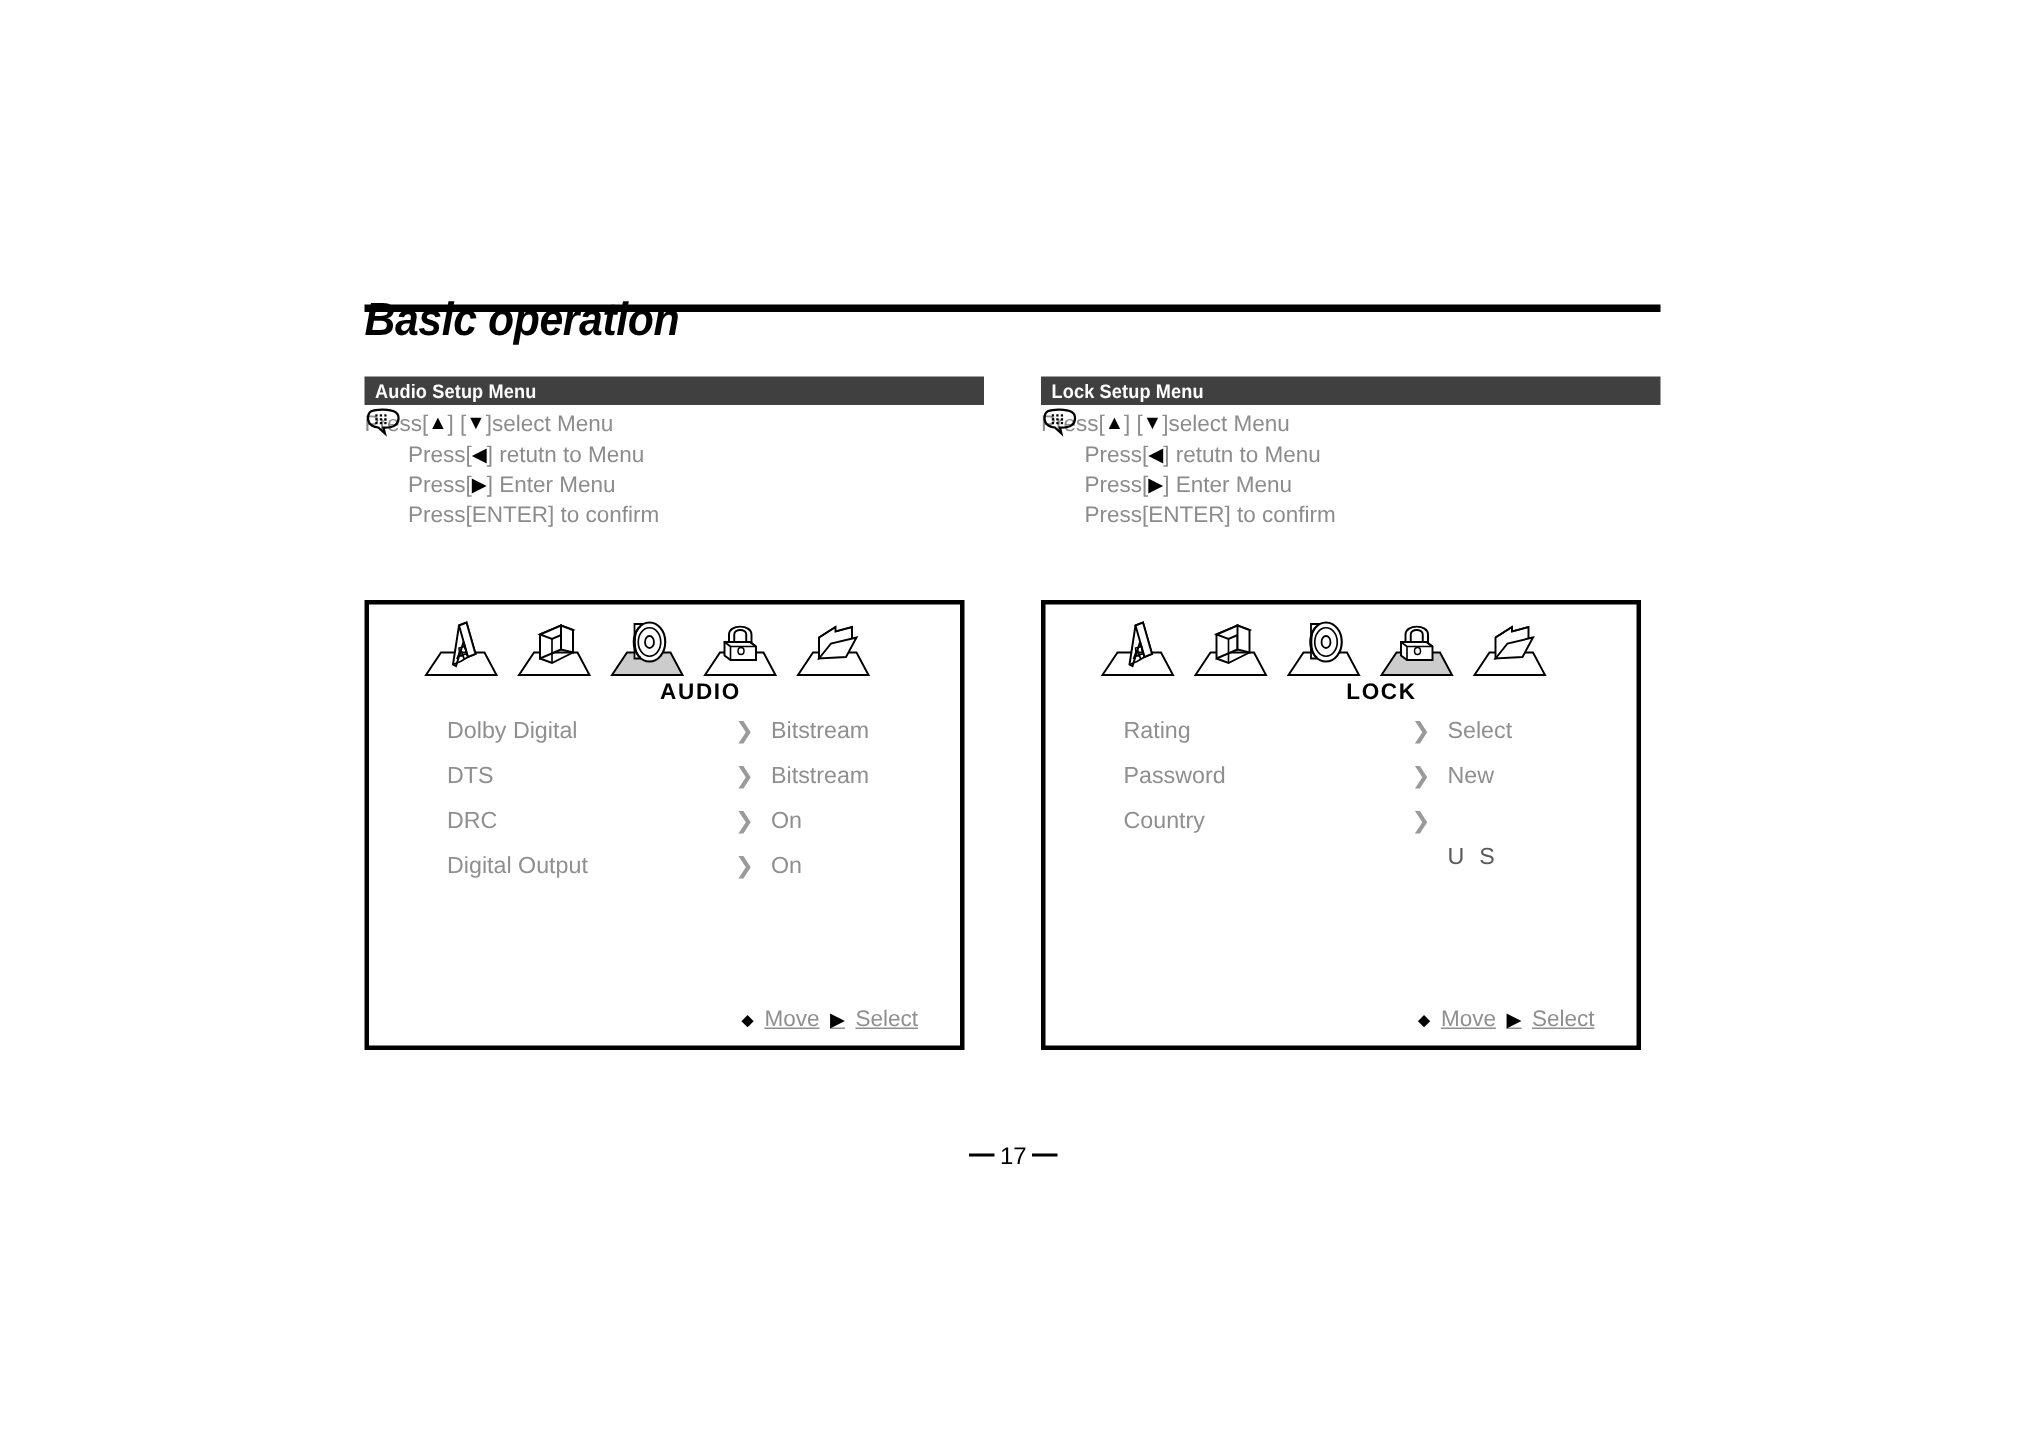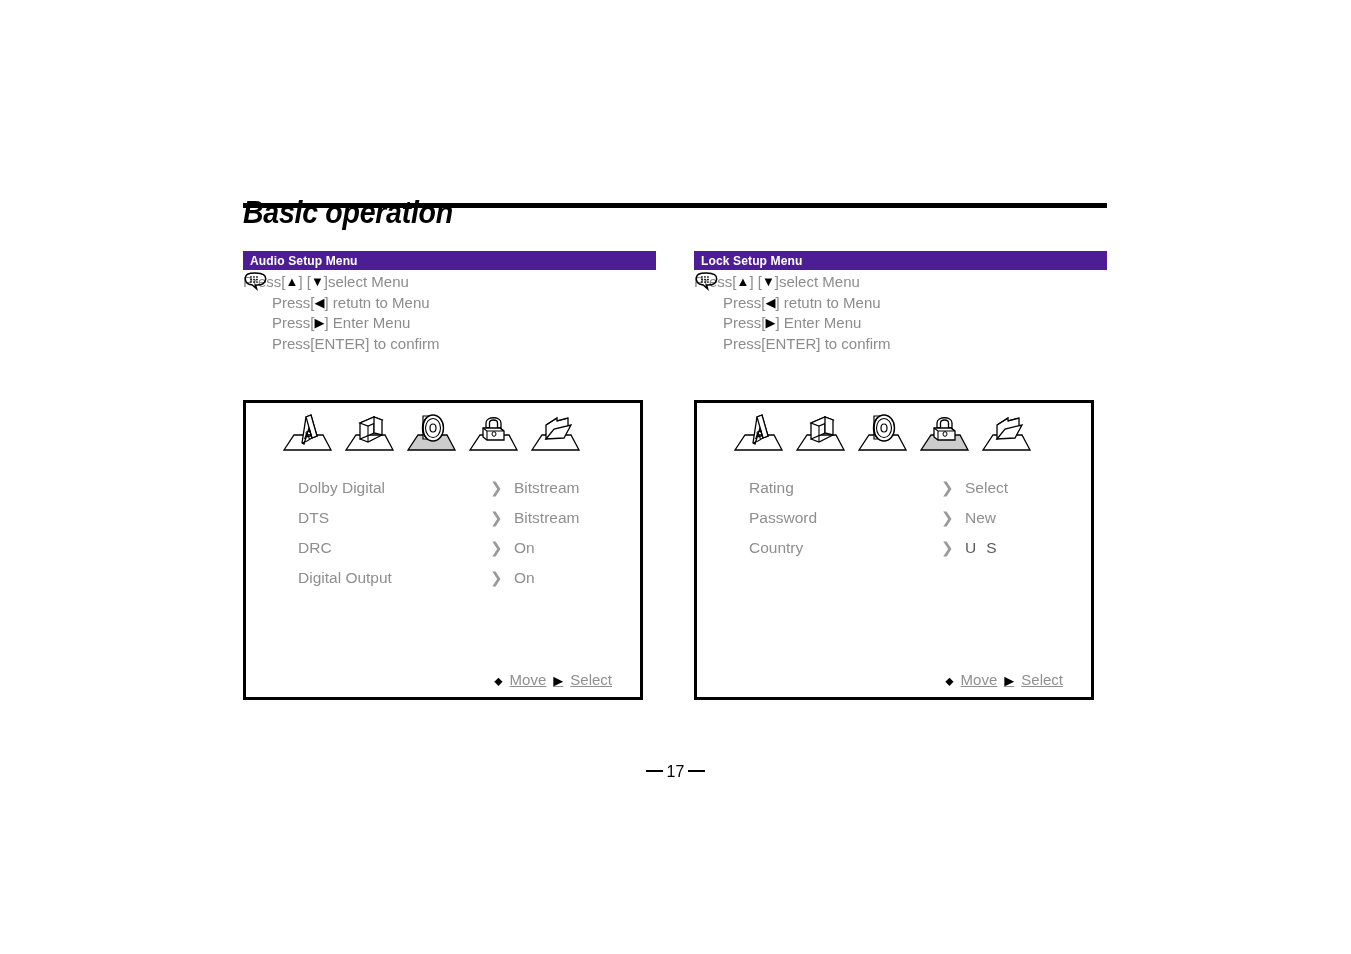--- a/index.html
+++ b/index.html
@@ -53,21 +53,21 @@
     width: 415px;
   }
   .col-left  { left: 243px; }
   .col-right { left: 694px; }
 
   .section-bar {
     position: absolute;
     top: 251px;
     width: 413px;
     height: 19px;
-    background: #4c1d95;
+    background: #404040;
   }
   .section-bar-label {
     position: absolute;
     left: 7px;
     top: 2px;
     color: #ffffff;
     font-size: 13px;
     font-weight: bold;
     font-stretch: condensed;
     letter-spacing: 0.1px;
@@ -177,20 +177,21 @@
   .menu-value {
     position: absolute;
     left: 252px;
     font-size: 15.5px;
     color: #8f8f8f;
     white-space: nowrap;
   }
   .menu-value.country {
     color: #5a5a5a;
     letter-spacing: 0px;
+    margin-top: 24px;
   }
   .menu-value.country .gap { display: inline-block; width: 10px; }
 
   .screen-footer {
     position: absolute;
     bottom: 9px;
     right: 28px;
     font-size: 15px;
     color: #8f8f8f;
     white-space: nowrap;
@@ -309,20 +310,21 @@
         <div class="icon-cell">
           <svg width="62" height="46" viewBox="0 0 62 46">
             <path d="M8 41 L18 26 L47 26 L55 41 Z" fill="#fff" stroke="#000" stroke-width="1.3"></path>
             <path d="M22 30 L22 16 L33 9 L33 12 L44 9 L44 20 Z" fill="#fff" stroke="#000" stroke-width="1.3"></path>
             <path d="M22 30 L30 20 L47 16 L40 29 Z" fill="#fff" stroke="#000" stroke-width="1.3"></path>
             <path d="M22 16 L33 9 M33 12 L44 9" fill="none" stroke="#000" stroke-width="1.1"></path>
           </svg>
         </div>
       </div>
 
+      <div class="mode-label audio">AUDIO</div>
 
       <div class="menu-list">
         <div class="menu-row">
           <span class="menu-name">Dolby Digital</span>
           <span class="menu-chev">❯</span>
           <span class="menu-value">Bitstream</span>
         </div>
         <div class="menu-row">
           <span class="menu-name">DTS</span>
           <span class="menu-chev">❯</span>
@@ -420,20 +422,21 @@
         <div class="icon-cell">
           <svg width="62" height="46" viewBox="0 0 62 46">
             <path d="M8 41 L18 26 L47 26 L55 41 Z" fill="#fff" stroke="#000" stroke-width="1.3"></path>
             <path d="M22 30 L22 16 L33 9 L33 12 L44 9 L44 20 Z" fill="#fff" stroke="#000" stroke-width="1.3"></path>
             <path d="M22 30 L30 20 L47 16 L40 29 Z" fill="#fff" stroke="#000" stroke-width="1.3"></path>
             <path d="M22 16 L33 9 M33 12 L44 9" fill="none" stroke="#000" stroke-width="1.1"></path>
           </svg>
         </div>
       </div>
 
+      <div class="mode-label lock">LOCK</div>
 
       <div class="menu-list">
         <div class="menu-row">
           <span class="menu-name">Rating</span>
           <span class="menu-chev">❯</span>
           <span class="menu-value">Select</span>
         </div>
         <div class="menu-row">
           <span class="menu-name">Password</span>
           <span class="menu-chev">❯</span>

